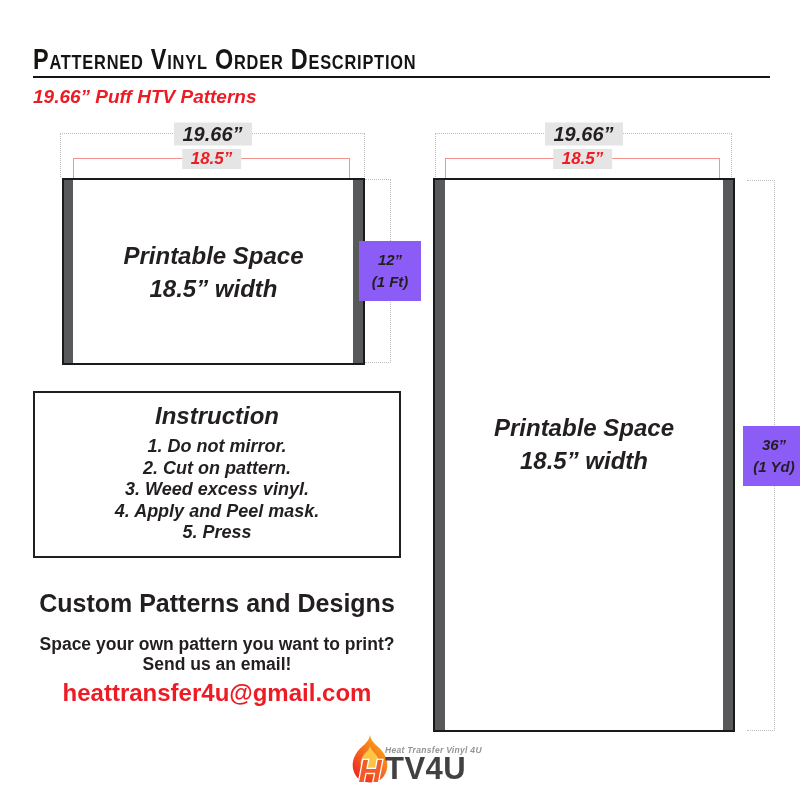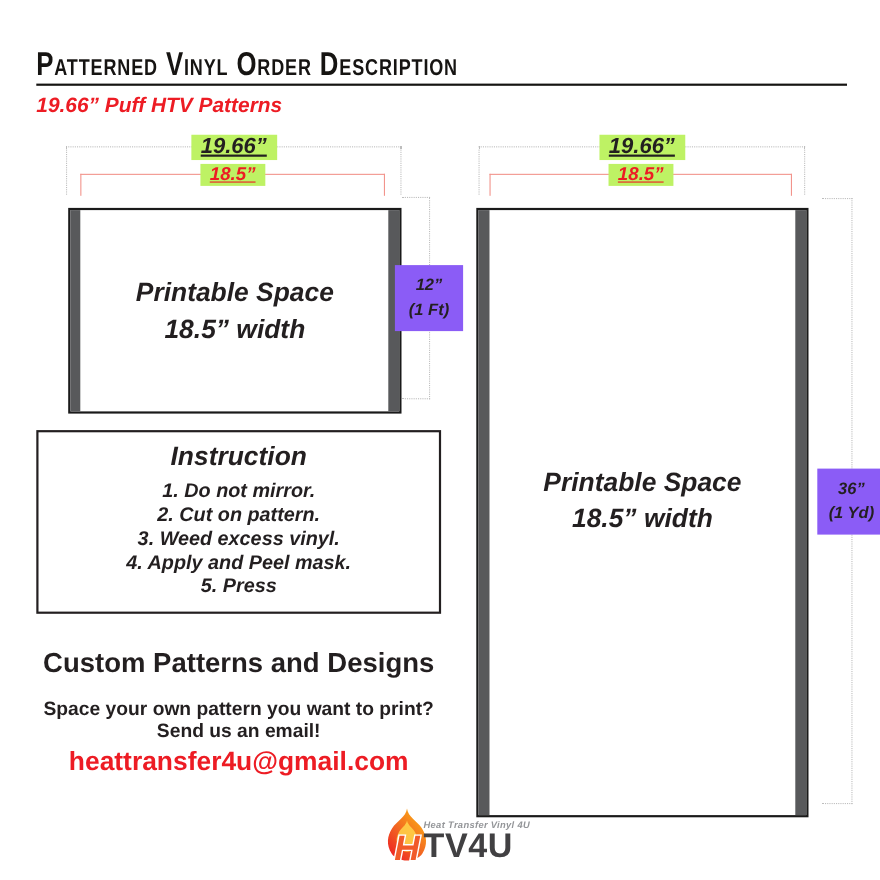--- a/index.html
+++ b/index.html
@@ -18,33 +18,33 @@
   .subtitle{
     position:absolute;left:33px;top:86px;font-size:19px;font-weight:700;font-style:italic;
     color:#ed1c24;white-space:nowrap;
   }
   
   .dim-bracket{position:absolute;box-sizing:border-box;}
   .dim-bracket.gray{border-top:1px dotted #bdbdbd;border-left:1px dotted #bdbdbd;border-right:1px dotted #bdbdbd;}
   .dim-bracket.red{border-top:1px solid #f2948c;border-left:1px solid #f2948c;border-right:1px solid #f2948c;}
   .dim-label{
     position:absolute;left:50%;top:0;transform:translate(-50%,-50%);
-    background:#bef264;padding:0 9px;font-style:italic;font-weight:700;white-space:nowrap;text-decoration:underline;
+    background:#e5e5e5;padding:0 9px;font-style:italic;font-weight:700;white-space:nowrap;
   }
   .dim-label.big{font-size:20px;color:#231f20;}
   .dim-label.small{font-size:17px;color:#ed1c24;}
   .h-bracket{position:absolute;box-sizing:border-box;border-top:1px dotted #bdbdbd;border-right:1px dotted #bdbdbd;border-bottom:1px dotted #bdbdbd;}
   .h-label{
     position:absolute;right:0;top:50%;transform:translate(50%,-50%);
     background:#8b5cf6;padding:8px 2px;width:58px;text-align:center;
     font-style:italic;font-weight:700;font-size:15px;line-height:22px;color:#231f20;white-space:nowrap;
   }
   
   .sheet{
-    position:absolute;box-sizing:border-box;background:#ffffff;border:2px solid #1a1a1a;margin-top:11px;
+    position:absolute;box-sizing:border-box;background:#ffffff;border:2px solid #1a1a1a;
   }
   .strip{position:absolute;top:0;bottom:0;background:#58595b;}
   .strip.left{left:0;width:9px;}
   .strip.right{right:0;width:10px;}
   .sheet-label{
     position:absolute;left:0;right:0;text-align:center;
     font-style:italic;font-weight:700;font-size:24px;line-height:33px;color:#231f20;
   }
   
   .instruction-box{

